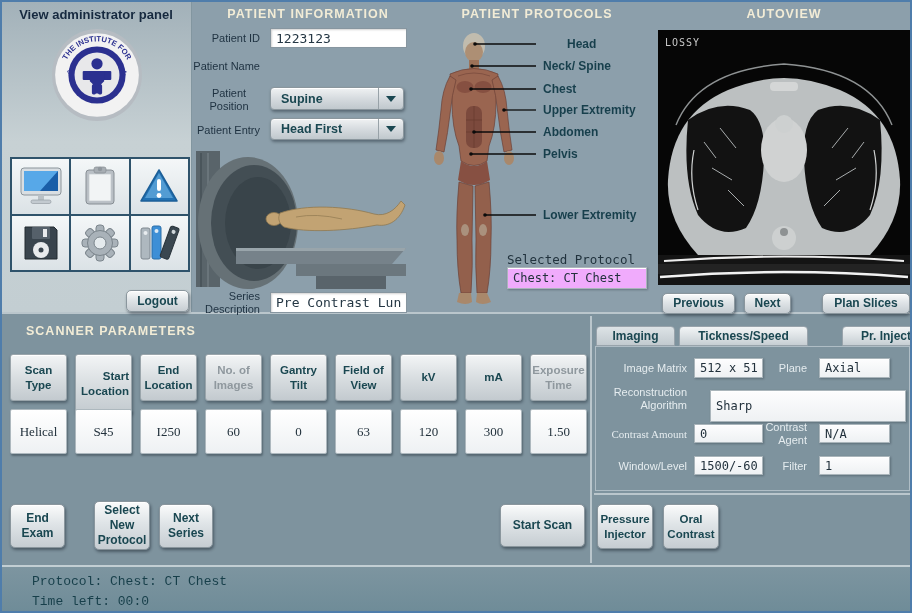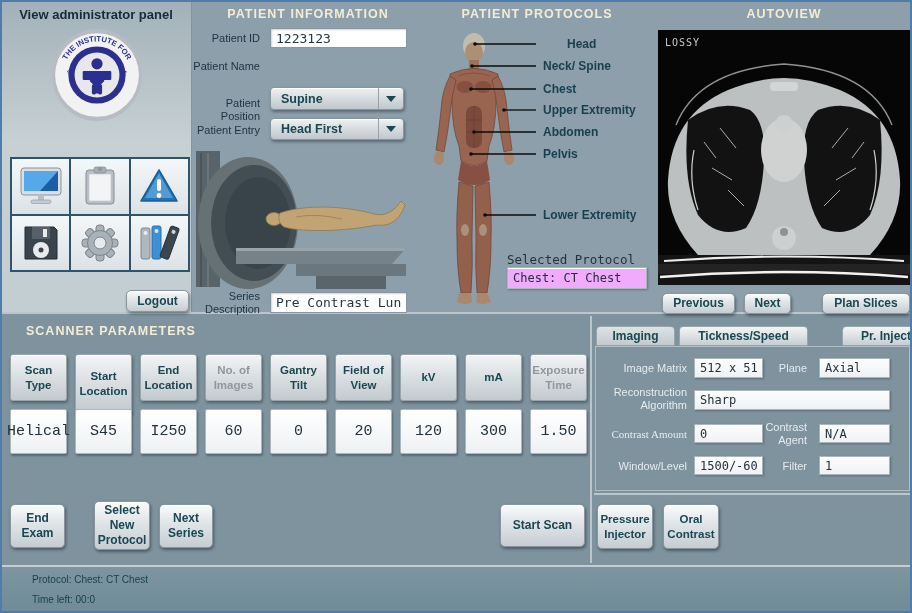--- a/index.html
+++ b/index.html
@@ -22,22 +22,22 @@
        display:flex;align-items:center;justify-content:center;text-align:center;cursor:pointer;}
   .param-head{background:linear-gradient(180deg,#f3f5f6,#d9dee1 50%,#c3cacf);
        border:1px solid #9aa5ab;border-radius:3px;
        box-shadow:1px 2px 3px rgba(15,25,35,.4), inset 0 1px 0 #ffffff;
        color:#1a4751;font-weight:bold;font-size:11.5px;line-height:1.3;
        display:flex;align-items:center;justify-content:center;text-align:center;padding:2px;cursor:pointer;}
   .param-head.disabled{color:#8f989e;cursor:default;}
   .pbox{background:linear-gradient(180deg,#ffffff,#eef1f3);
        border:1px solid #adb8be;border-radius:2px;
        box-shadow:1px 2px 2px rgba(15,25,35,.35);
-       color:#22313c;font-size:15px;display:flex;align-items:center;justify-content:center;
-       font-family:Liberation Mono, monospace;}
+       color:#22313c;font-size:13px;display:flex;align-items:center;justify-content:center;
+       font-family:Liberation Serif, serif;}
   .input{background:#ffffff;border:1px solid #8796a0;box-shadow:inset 1px 1px 2px rgba(0,0,0,.18);
        font-family:"DejaVu Sans Mono",monospace;font-size:13px;color:#253744;padding:0 5px;outline:none;}
   .rbox{background:linear-gradient(180deg,#fdfdfe,#eef1f3);border:1px solid #aab5bb;
        box-shadow:inset 0 1px 0 #fff,1px 1px 2px rgba(15,25,35,.3);
        font-family:"DejaVu Sans Mono",monospace;font-size:12px;color:#22313c;padding:0 5px;outline:none;}
   .dropdown{background:linear-gradient(180deg,#f0f2f3,#d6dbdf 50%,#c0c8cd);
        border:1px solid #8a969d;border-radius:4px;
        box-shadow:1px 2px 3px rgba(15,25,35,.4), inset 0 1px 0 #ffffff;
        display:flex;align-items:center;cursor:pointer;}
   .dd-text{flex:1;padding-left:10px;font-weight:bold;font-size:12.5px;color:#1a4751;}
@@ -49,21 +49,21 @@
   .admin-title{font-weight:bold;font-size:13px;color:#16293f;text-align:center;}
   .icon-grid{display:grid;grid-template-columns:repeat(3,1fr);grid-template-rows:repeat(2,1fr);
        border:2px solid #2f536b;background:#2f536b;grid-gap:2px;}
   .cell{background:linear-gradient(180deg,#f4f7f8,#dbe2e6);display:flex;align-items:center;justify-content:center;cursor:pointer;}
   .tab{background:linear-gradient(180deg,#f2f5f6,#dde2e5 50%,#c6ced3);
        border:1px solid #98a3ab;border-radius:4px 4px 0 0;
        color:#1a4751;font-weight:bold;font-size:12px;
        display:flex;align-items:center;justify-content:center;cursor:pointer;}
   .tab.active{background:linear-gradient(180deg,#dde3e6,#c2cacf);}
   .panelbox{border:1px solid rgba(215,224,229,.55);}
-  .status-text{font-family:Liberation Sans, sans-serif;font-size:10px;color:#173f4a;}
+  .status-text{font-family:Liberation Mono, monospace;font-size:13px;color:#173f4a;}
   .proto-lbl{font-weight:bold;font-size:12px;color:#173f4c;cursor:pointer;white-space:nowrap;}
 </style>
 </head>
 <body>
 
 <div id="app">
 
   <div class="abs band-bottom" style="left:0;top:310;left:0px;top:310px;width:908px;height:255px;"></div>
   <div class="abs statusbar" style="left:0px;top:563px;width:908px;height:46px;"></div>
 
@@ -165,21 +165,21 @@
 
   <div class="abs hdr" style="left:196px;top:5px;width:220px;">PATIENT INFORMATION</div>
   <div class="abs hdr" style="left:425px;top:5px;width:220px;">PATIENT PROTOCOLS</div>
   <div class="abs hdr" style="left:656px;top:5px;width:252px;">AUTOVIEW</div>
 
   <div class="abs lbl" style="left:190px;top:30px;width:68px;">Patient ID</div>
   <input class="abs input" style="left: 268px; top: 26px; width: 137px; height: 20px;" value="1223123">
 
   <div class="abs lbl" style="left:190px;top:58px;width:68px;">Patient Name</div>
 
-  <div class="abs lbl" style="left:196px;top:95px;width:62px;">Patient Position</div>
+  <div class="abs lbl" style="left:196px;top:85px;width:62px;text-align:center;">Patient Position</div>
   <div class="abs dropdown" style="left:268px;top:85px;width:134px;height:23px;">
     <span class="dd-text">Supine</span>
     <span class="dd-arrowzone">
         <span class="dd-arrow"></span>
       </span>
   </div>
 
   <div class="abs lbl" style="left:190px;top:122px;width:68px;">Patient Entry</div>
   <div class="abs dropdown" style="left:268px;top:116px;width:134px;height:22px;">
     <span class="dd-text">Head First</span>
@@ -293,56 +293,56 @@
     <text x="7" y="16" font-family="DejaVu Sans Mono,monospace" font-size="10" letter-spacing="1" fill="#c8c8c8">LOSSY</text>
   </svg>
 
   <div class="abs btn" style="left:660px;top:291px;width:73px;height:21px;">Previous</div>
   <div class="abs btn" style="left:742px;top:291px;width:47px;height:21px;">Next</div>
   <div class="abs btn" style="left:820px;top:291px;width:88px;height:21px;">Plan Slices</div>
 
   <div class="abs hdr hdr-left" style="left:24px;top:322px;width:300px;">SCANNER PARAMETERS</div>
 
   <div class="abs param-head" style="left:8px;top:352px;width:57px;height:47px;">Scan Type</div>
-  <div class="abs param-head" style="left:73px;top:352px;width:57px;height:60px;">Start Location</div>
+  <div class="abs param-head" style="left:73px;top:352px;width:57px;height:60px;text-align:right;">Start Location</div>
   <div class="abs param-head" style="left:138px;top:352px;width:57px;height:47px;">End Location</div>
   <div class="abs param-head disabled" style="left:203px;top:352px;width:57px;height:47px;">No. of Images</div>
   <div class="abs param-head" style="left:268px;top:352px;width:57px;height:47px;">Gantry Tilt</div>
   <div class="abs param-head" style="left:333px;top:352px;width:57px;height:47px;">Field of View</div>
   <div class="abs param-head" style="left:398px;top:352px;width:57px;height:47px;">kV</div>
   <div class="abs param-head" style="left:463px;top:352px;width:57px;height:47px;">mA</div>
   <div class="abs param-head disabled" style="left:528px;top:352px;width:57px;height:47px;">Exposure Time</div>
 
   <div class="abs pbox" style="left:8px;top:407px;width:57px;height:45px;">Helical</div>
   <div class="abs pbox" style="left:73px;top:407px;width:57px;height:45px;">S45</div>
   <div class="abs pbox" style="left:138px;top:407px;width:57px;height:45px;">I250</div>
   <div class="abs pbox" style="left:203px;top:407px;width:57px;height:45px;">60</div>
   <div class="abs pbox" style="left:268px;top:407px;width:57px;height:45px;">0</div>
-  <div class="abs pbox" style="left:333px;top:407px;width:57px;height:45px;">20</div>
+  <div class="abs pbox" style="left:333px;top:407px;width:57px;height:45px;">63</div>
   <div class="abs pbox" style="left:398px;top:407px;width:57px;height:45px;">120</div>
   <div class="abs pbox" style="left:463px;top:407px;width:57px;height:45px;">300</div>
   <div class="abs pbox" style="left:528px;top:407px;width:57px;height:45px;">1.50</div>
 
   <div class="abs btn" style="left:8px;top:502px;width:55px;height:44px;">End Exam</div>
   <div class="abs btn" style="left:92px;top:499px;width:56px;height:49px;">Select New Protocol</div>
   <div class="abs btn" style="left:157px;top:502px;width:54px;height:44px;">Next Series</div>
   <div class="abs btn" style="left:498px;top:502px;width:85px;height:43px;">Start Scan</div>
 
   <div class="abs tab active" style="left:594px;top:324px;width:79px;height:20px;">Imaging</div>
   <div class="abs tab" style="left:677px;top:324px;width:129px;height:20px;">Tickness/Speed</div>
   <div class="abs tab" style="left:808px;top:324px;width:100px;height:20px;margin-left:32px;">Pr. Injector</div>
   <div class="abs panelbox" style="left:593px;top:344px;width:315px;height:145px;"></div>
 
   <div class="abs rlbl" style="left:592px;top:360px;width:93px;">Image Matrix</div>
   <input class="abs rbox" style="left: 692px; top: 356px; width: 69px; height: 20px;" value="512 x 512">
   <div class="abs rlbl" style="left:745px;top:360px;width:60px;">Plane</div>
   <input class="abs rbox" style="left: 817px; top: 356px; width: 71px; height: 20px;" value="Axial">
 
   <div class="abs rlbl" style="left:592px;top:384px;width:93px;">Reconstruction Algorithm</div>
-  <input class="abs rbox" style="left: 692px; top: 388px; width: 196px; height: 20px;" value="Sharp">
+  <input class="abs rbox" style="left: 708px; top: 388px; width: 196px; height: 32px;" value="Sharp">
 
   <div class="abs rlbl" style="left:592px;top:426px;width:93px;font-family:Liberation Serif, serif;">Contrast Amount</div>
   <input class="abs rbox" style="left: 692px; top: 422px; width: 69px; height: 19px;" value="0">
   <div class="abs rlbl" style="left:745px;top:419px;width:60px;">Contrast Agent</div>
   <input class="abs rbox" style="left: 817px; top: 422px; width: 71px; height: 19px;" value="N/A">
 
   <div class="abs rlbl" style="left:592px;top:458px;width:93px;">Window/Level</div>
   <input class="abs rbox" style="left: 692px; top: 454px; width: 69px; height: 19px;" value="1500/-600">
   <div class="abs rlbl" style="left:745px;top:458px;width:60px;">Filter</div>
   <input class="abs rbox" style="left: 817px; top: 454px; width: 71px; height: 19px;" value="1">

